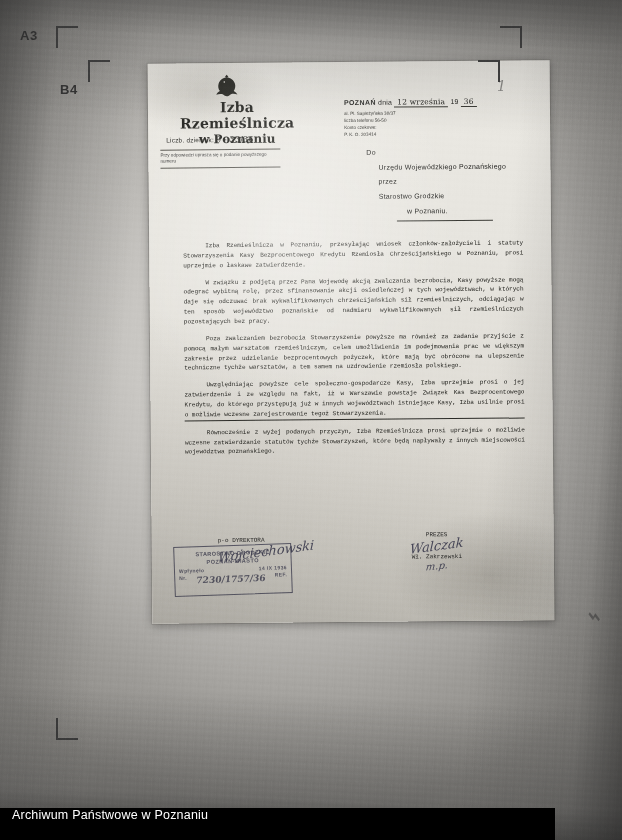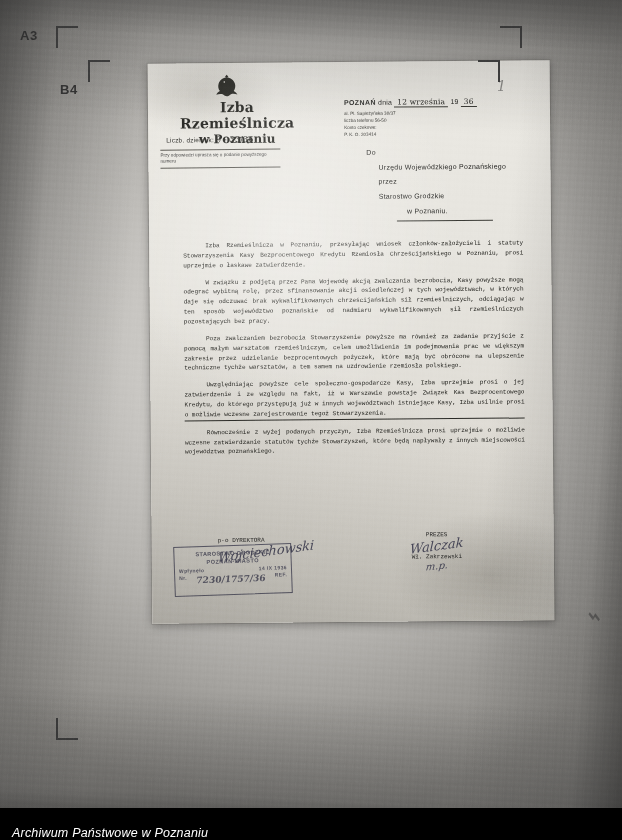--- a/index.html
+++ b/index.html
@@ -300,28 +300,27 @@
     color: #3a3a3a;
     opacity: .55;
     z-index: 4;
   }
 
   
   #footer {
     position: absolute;
     left: 0;
     bottom: 0;
-    width: 622px;
+    width: 555px;
     height: 32px;
     background: #000;
     color: #fff;
     display: flex;
-    align-items: flex-end;
+    align-items: flex-start;
     z-index: 20;
-    font-style: italic;
   }
   #footer span {
     margin-left: 12px;
     font-size: 12.5px;
     letter-spacing: .2px;
     font-family: "Liberation Sans", sans-serif;
   }
 </style>
 </head>
 <body>

